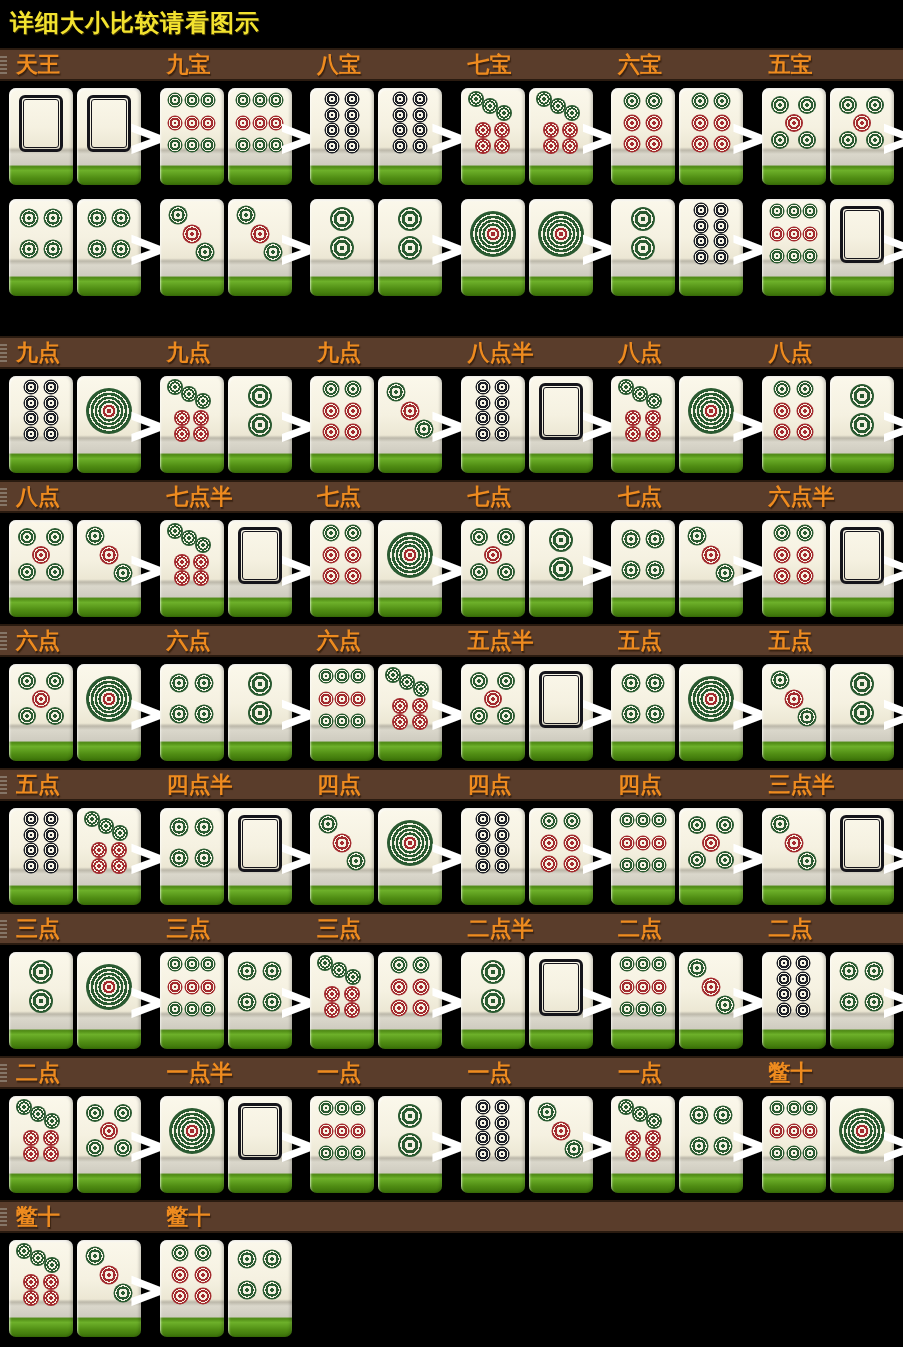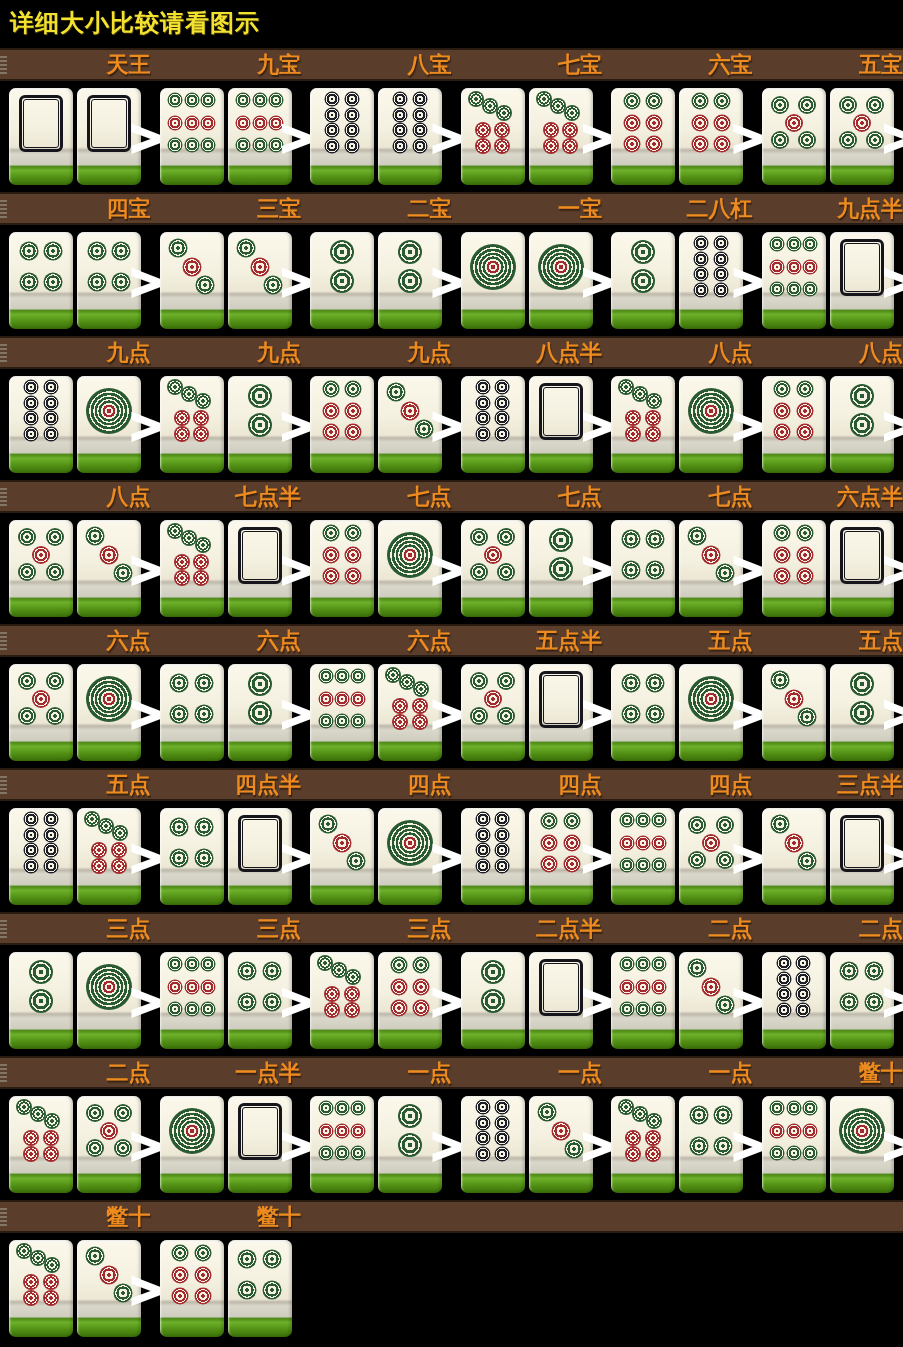--- a/index.html
+++ b/index.html
@@ -19,23 +19,24 @@
     background:var(--header-bar,#5a3d2b);
     border-top:2px solid var(--header-border,#2a1b10);
     border-bottom:2px solid var(--header-border,#2a1b10);
     display:grid;grid-template-columns:repeat(6,1fr);align-items:center;
   }
   .hbar::before{
     content:"";position:absolute;left:0;top:5px;width:7px;height:19px;opacity:.45;
     background:repeating-linear-gradient(0deg,#b9b9af 0 2px,transparent 2px 4px);
   }
   .hlabel{
-    text-align:right;color:var(--header-text,#ee8b1f);
+    text-align:left;color:var(--header-text,#ee8b1f);
     font-size:22px;font-weight:bold;line-height:1;
     text-shadow:1px 2px 1px rgba(40,20,5,.65);
+    margin-left:16px;
   }
   .tilerow{
     height:111px;box-sizing:border-box;padding-top:7px;
     display:grid;grid-template-columns:repeat(6,150.5px);
   }
   .cell{position:relative;display:flex;}
   .pair{display:flex;gap:4px;margin-left:9px;}
   .tile{
     position:relative;width:64px;height:97px;border-radius:7px;
     background:linear-gradient(180deg,
@@ -221,28 +222,20 @@
                 <div class="dot" style="left: 26%; top: 78%; width: 18px; height: 18px; background: radial-gradient(closest-side, rgb(42, 90, 49) 0px, rgb(42, 90, 49) 20%, rgb(245, 242, 227) 20%, rgb(245, 242, 227) 46%, rgb(42, 90, 49) 46%, rgb(42, 90, 49) 70%, rgb(245, 242, 227) 70%, rgb(245, 242, 227) 81%, rgb(42, 90, 49) 81%, rgb(42, 90, 49) 100%);"></div>
                 <div class="dot" style="left: 74%; top: 78%; width: 18px; height: 18px; background: radial-gradient(closest-side, rgb(42, 90, 49) 0px, rgb(42, 90, 49) 20%, rgb(245, 242, 227) 20%, rgb(245, 242, 227) 46%, rgb(42, 90, 49) 46%, rgb(42, 90, 49) 70%, rgb(245, 242, 227) 70%, rgb(245, 242, 227) 81%, rgb(42, 90, 49) 81%, rgb(42, 90, 49) 100%);"></div>
               </div>
             </div>
           </div>
           <span class="sep">&gt;</span>
         </div>
       </div>
     </div>
     <div class="section">
-      <div class="hbar">
-        <div class="hlabel">四宝</div>
-        <div class="hlabel">三宝</div>
-        <div class="hlabel">二宝</div>
-        <div class="hlabel">一宝</div>
-        <div class="hlabel">二八杠</div>
-        <div class="hlabel">九点半</div>
-      </div>
       <div class="tilerow">
         <div class="cell">
           <div class="pair">
             <div class="tile">
               <div class="face">
                 <div class="dot" style="left: 29%; top: 26%; width: 19px; height: 19px; background: radial-gradient(closest-side, rgb(42, 90, 49) 0px, rgb(42, 90, 49) 20%, rgb(245, 242, 227) 20%, rgb(245, 242, 227) 46%, rgb(42, 90, 49) 46%, rgb(42, 90, 49) 70%, rgb(245, 242, 227) 70%, rgb(245, 242, 227) 81%, rgb(42, 90, 49) 81%, rgb(42, 90, 49) 100%);"></div>
                 <div class="dot" style="left: 71%; top: 26%; width: 19px; height: 19px; background: radial-gradient(closest-side, rgb(42, 90, 49) 0px, rgb(42, 90, 49) 20%, rgb(245, 242, 227) 20%, rgb(245, 242, 227) 46%, rgb(42, 90, 49) 46%, rgb(42, 90, 49) 70%, rgb(245, 242, 227) 70%, rgb(245, 242, 227) 81%, rgb(42, 90, 49) 81%, rgb(42, 90, 49) 100%);"></div>
                 <div class="dot" style="left: 29%; top: 74%; width: 19px; height: 19px; background: radial-gradient(closest-side, rgb(42, 90, 49) 0px, rgb(42, 90, 49) 20%, rgb(245, 242, 227) 20%, rgb(245, 242, 227) 46%, rgb(42, 90, 49) 46%, rgb(42, 90, 49) 70%, rgb(245, 242, 227) 70%, rgb(245, 242, 227) 81%, rgb(42, 90, 49) 81%, rgb(42, 90, 49) 100%);"></div>
                 <div class="dot" style="left: 71%; top: 74%; width: 19px; height: 19px; background: radial-gradient(closest-side, rgb(42, 90, 49) 0px, rgb(42, 90, 49) 20%, rgb(245, 242, 227) 20%, rgb(245, 242, 227) 46%, rgb(42, 90, 49) 46%, rgb(42, 90, 49) 70%, rgb(245, 242, 227) 70%, rgb(245, 242, 227) 81%, rgb(42, 90, 49) 81%, rgb(42, 90, 49) 100%);"></div>
               </div>

